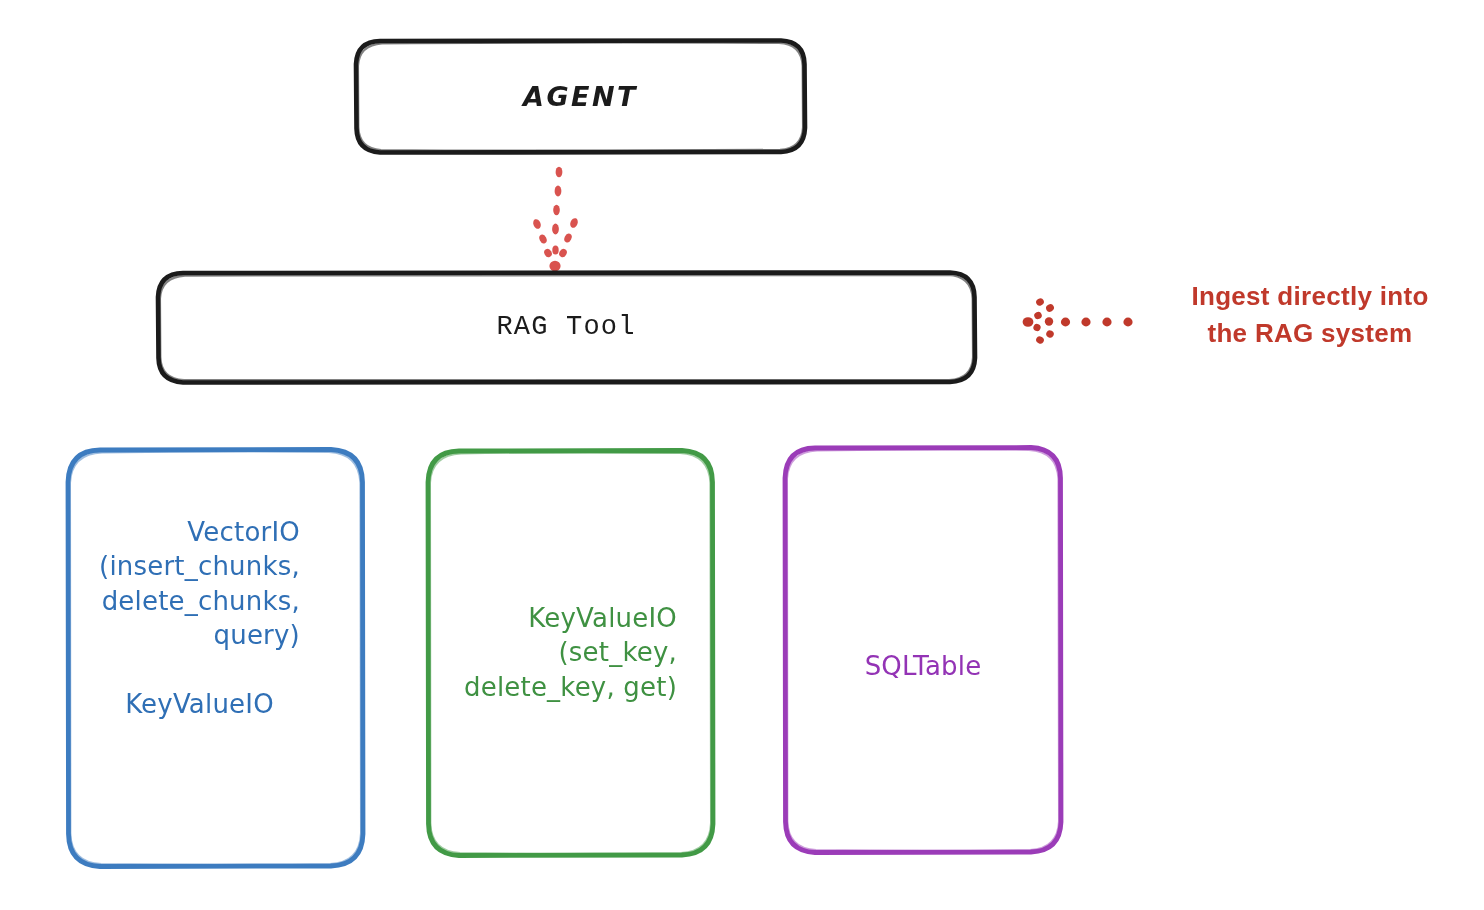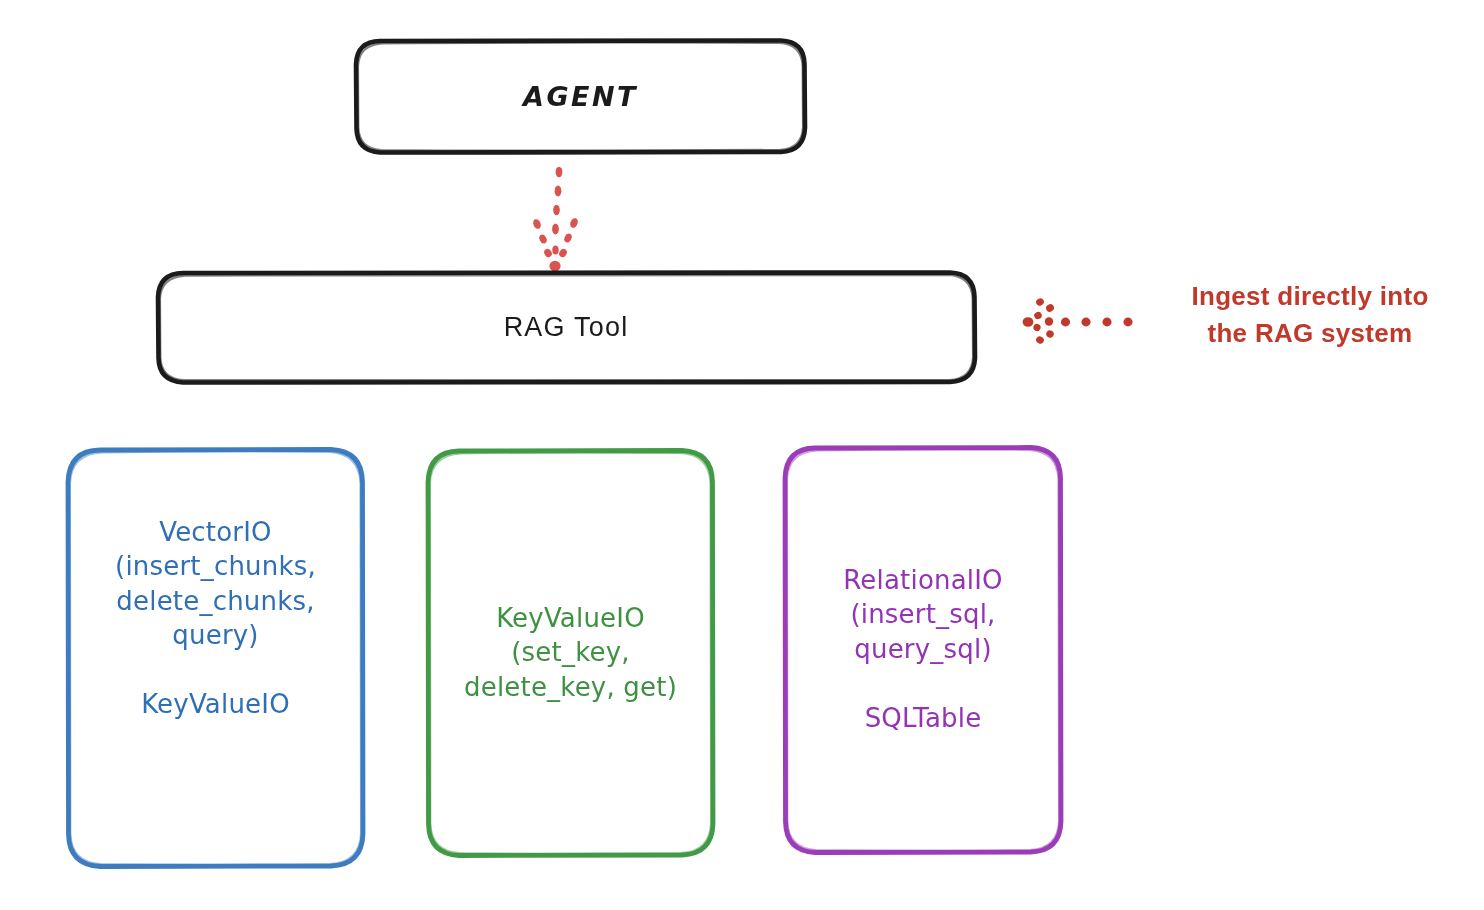--- a/index.html
+++ b/index.html
@@ -23,21 +23,21 @@
     height: 910px;
   }
 
   .node {
     position: absolute;
     box-sizing: border-box;
     display: flex;
     flex-direction: column;
     align-items: center;
     justify-content: center;
-    text-align: center;
+    text-align: right;
     background: transparent;
     pointer-events: auto;
   }
 
   .node .label {
     white-space: pre-line;
     line-height: 1.30;
     letter-spacing: 0.4px;
   }
 
@@ -58,30 +58,30 @@
   }
 
   
   #node-ragtool {
     left: 157px;
     top: 272px;
     width: 818px;
     height: 111px;
   }
   #node-ragtool .label {
-    font-family: Liberation Sans, sans-serif;
+    font-family: Liberation Mono, monospace;
     font-size: 27px;
     font-weight: 500;
     letter-spacing: 1.2px;
     color: #1b1b1b;
   }
 
   
   #node-vectorio {
-    left: 68px;
+    left: 52px;
     top: 449px;
     width: 295px;
     height: 338px;
   }
   #node-keyvalueio {
     left: 428px;
     top: 450px;
     width: 285px;
     height: 405px;
     gap: 32px;
@@ -218,20 +218,17 @@
   <div class="label secondary">KeyValueIO</div>
 </div>
 
 <div class="node leaf" id="node-keyvalueio">
   <div class="label primary">KeyValueIO
 (set_key,
 delete_key, get)</div>
 </div>
 
 <div class="node leaf" id="node-relationalio">
-  <div class="label primary">RelationalIO
-(insert_sql,
-query_sql)</div>
   <div class="label secondary">SQLTable</div>
 </div>
 
 <div id="annotation-text">Ingest directly into
 the RAG system</div>
 
 </body></html>

